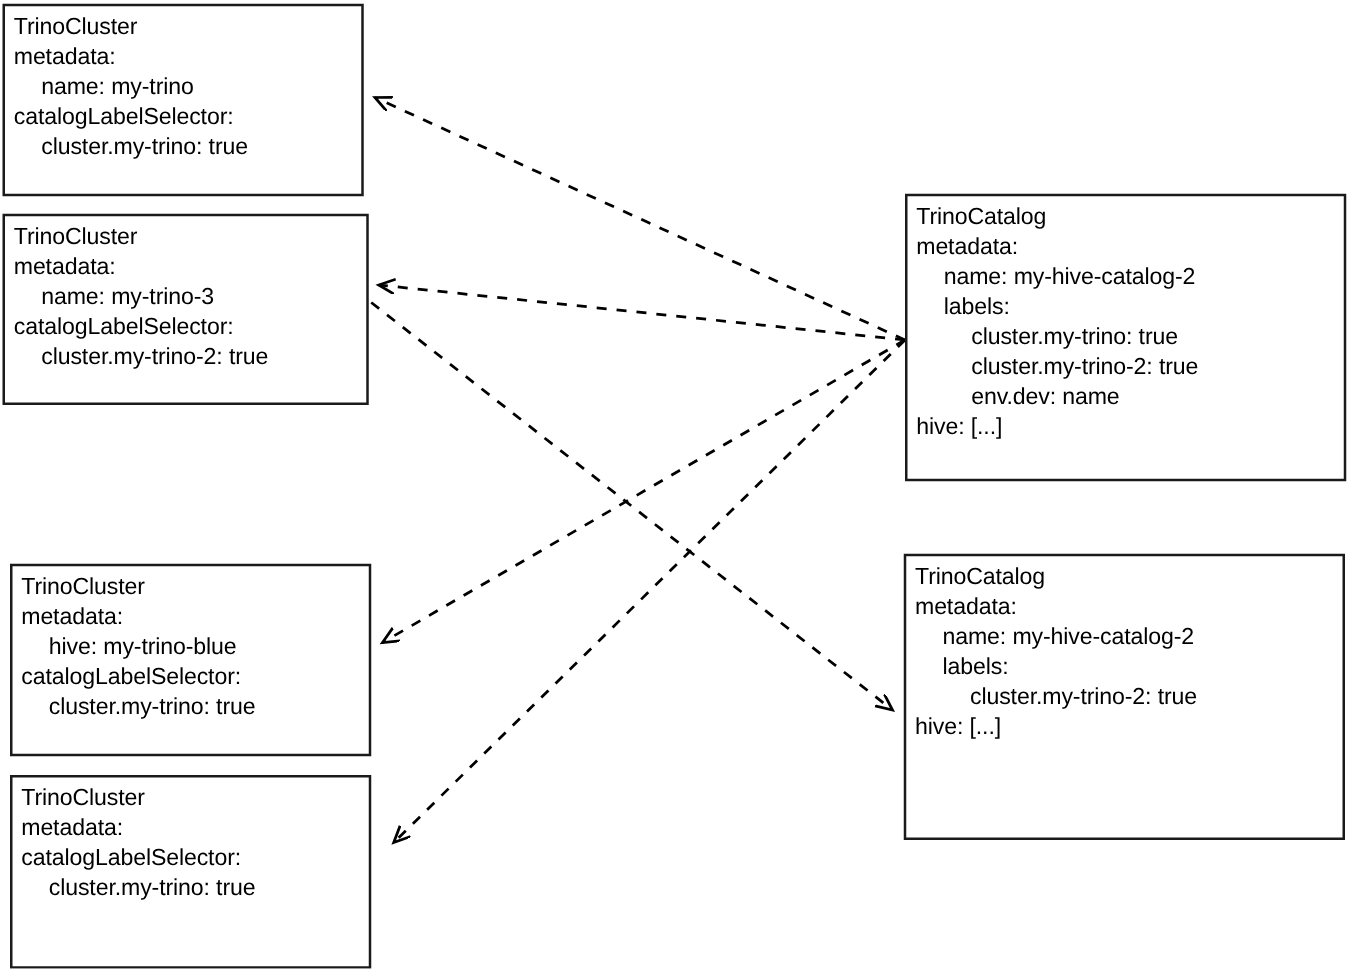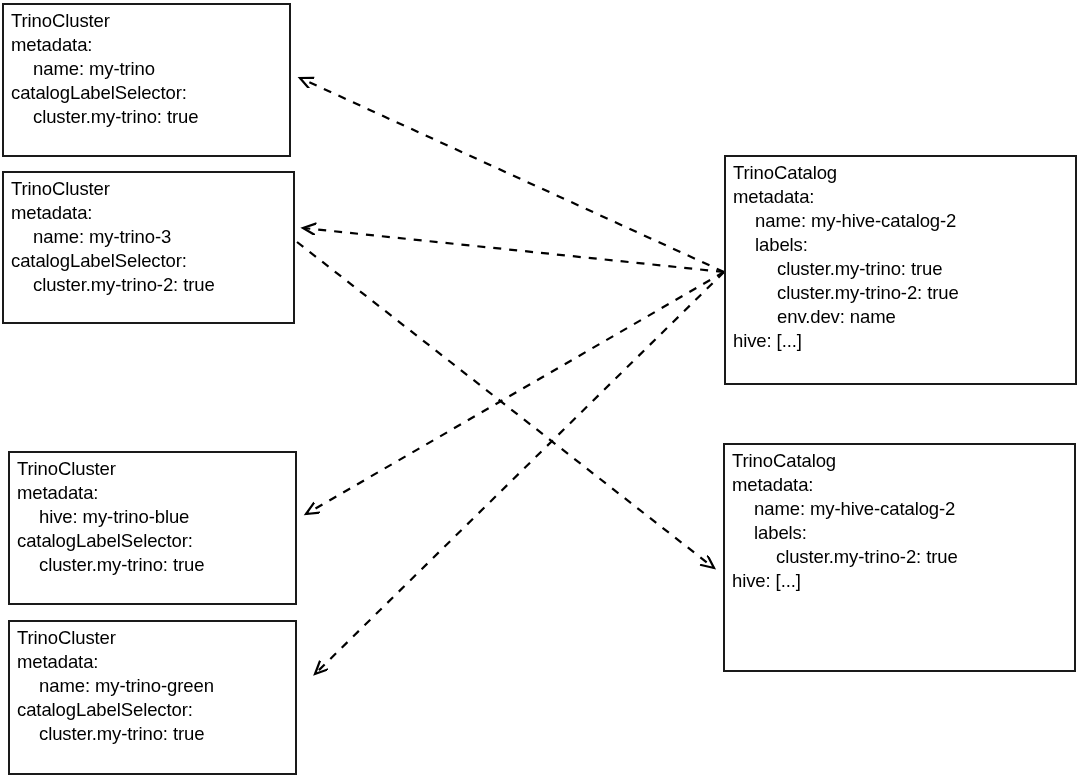--- a/index.html
+++ b/index.html
@@ -84,21 +84,20 @@
     <div class="line ind0">TrinoCluster</div>
     <div class="line ind0">metadata:</div>
     <div class="line ind1">hive: my-trino-blue</div>
     <div class="line ind0">catalogLabelSelector:</div>
     <div class="line ind1">cluster.my-trino: true</div>
   </div>
 
   <div class="node" style="left:8px; top:620px; width:289px; height:155px;">
     <div class="line ind0">TrinoCluster</div>
     <div class="line ind0">metadata:</div>
-    <div class="line ind1">name: my-trino-green</div>
     <div class="line ind0">catalogLabelSelector:</div>
     <div class="line ind1">cluster.my-trino: true</div>
   </div>
 
   <div class="node" style="left:724px; top:155px; width:353px; height:230px;">
     <div class="line ind0">TrinoCatalog</div>
     <div class="line ind0">metadata:</div>
     <div class="line ind1">name: my-hive-catalog-2</div>
     <div class="line ind1">labels:</div>
     <div class="line ind2">cluster.my-trino: true</div>

